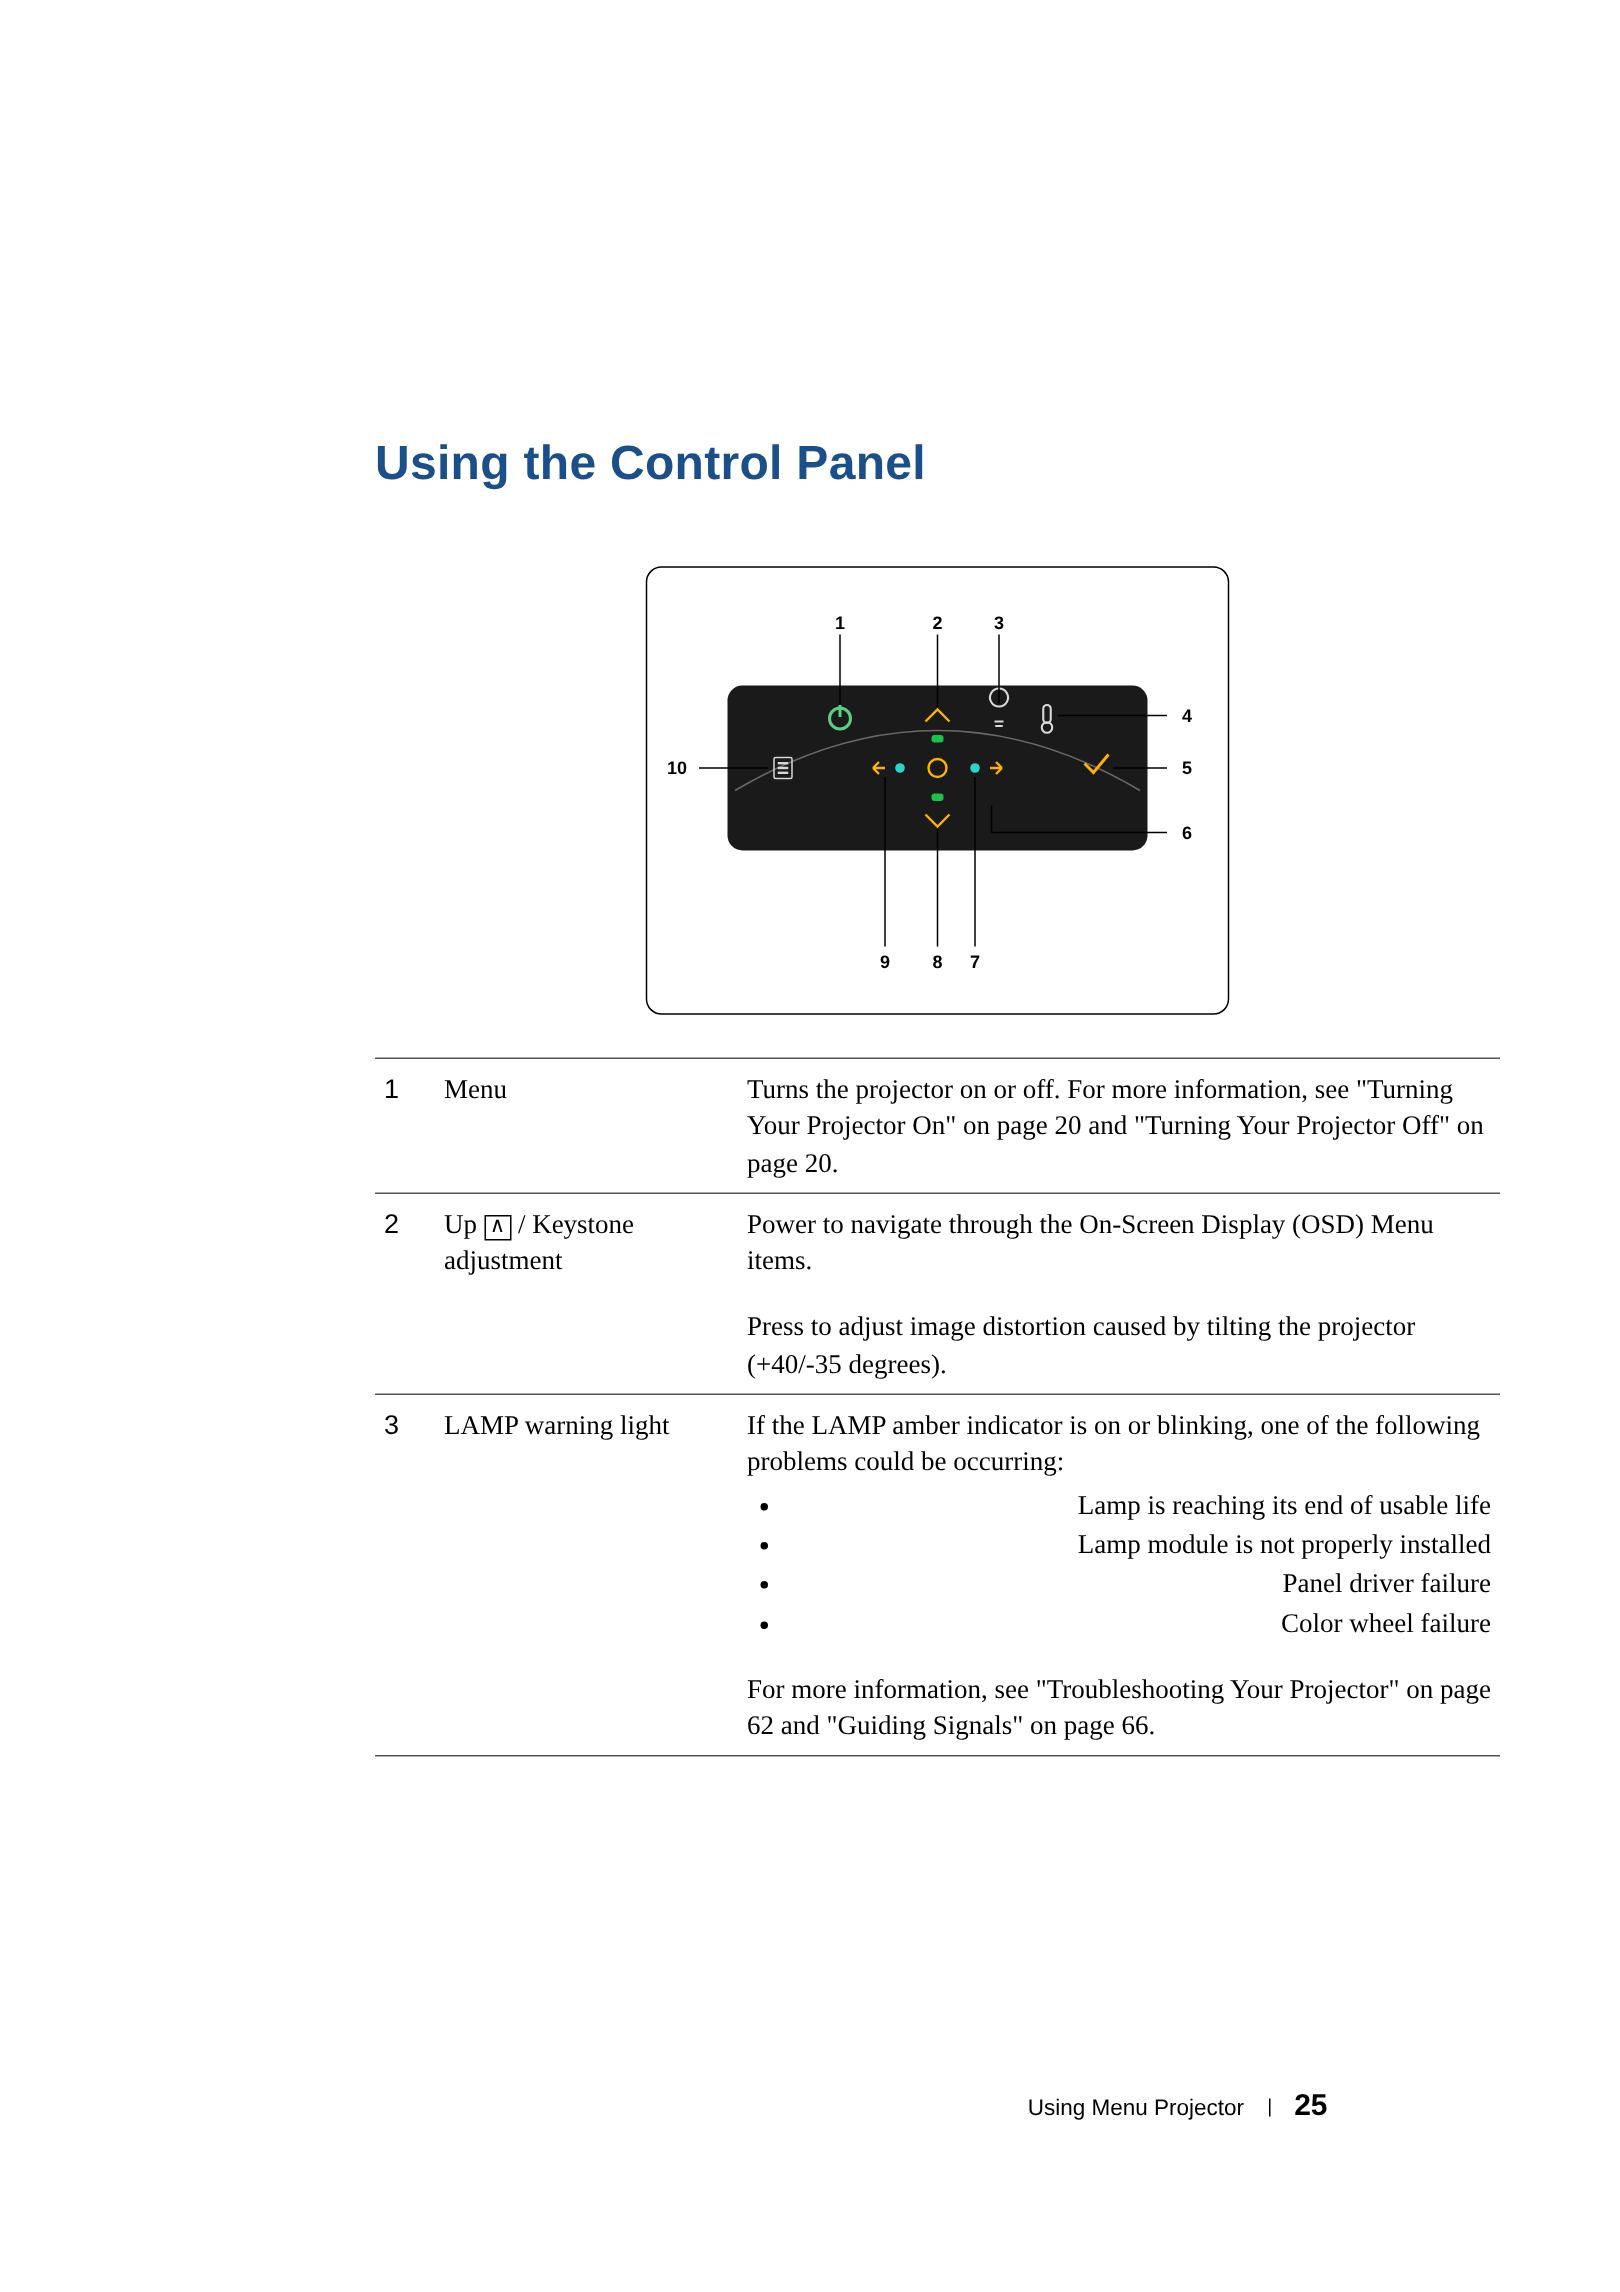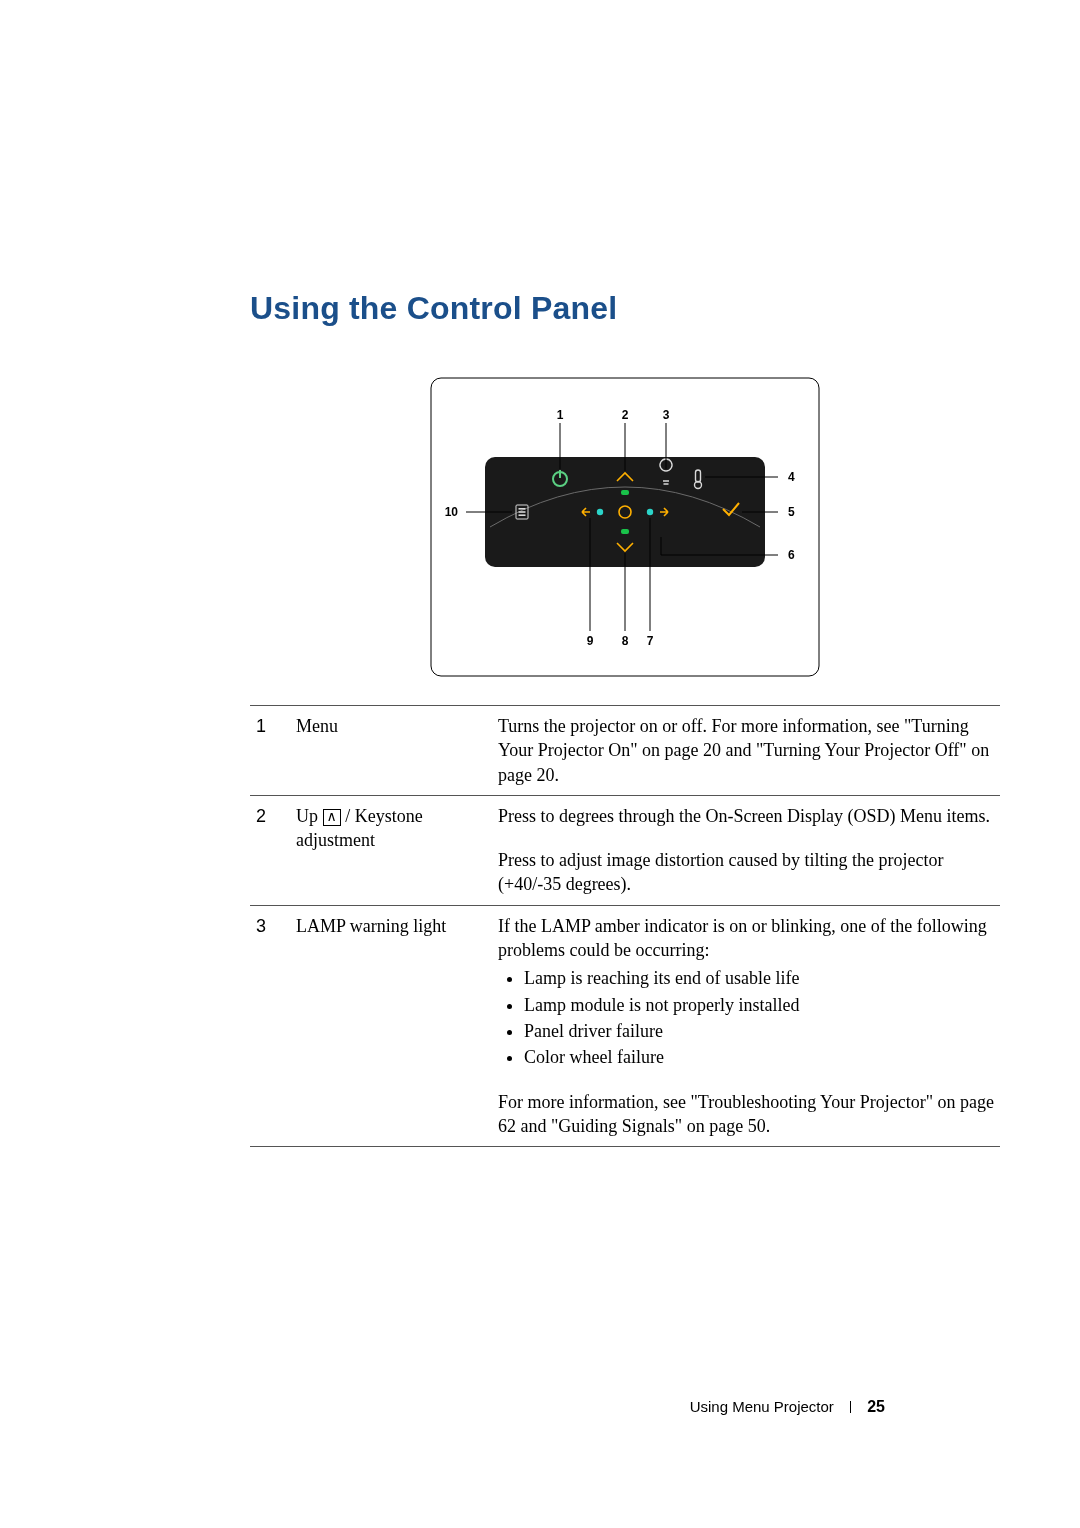--- a/index.html
+++ b/index.html
@@ -42,20 +42,21 @@
   table.def td {
     vertical-align: top;
     padding: 8px 6px;
   }
   table.def tr.sep td { border-top: 1px solid #555; }
   td.num { width: 28px; font-family: Arial, sans-serif; }
   td.name { width: 190px; }
   ul.bullets {
     margin: 4px 0 4px 26px;
     padding: 0;
+    text-align: right;
   }
   ul.bullets li { margin: 2px 0; }
   .subpara { margin-top: 20px; }
 
   .keycap {
     display:inline-block;
     border:1px solid #000;
     font-size:14px;
     line-height:1;
     padding:0 3px 1px 3px;
@@ -70,21 +71,21 @@
     font-family: Arial, Helvetica, sans-serif;
     font-size: 15px;
     color:#000;
   }
   .footer .divider {
     display:inline-block;
     border-left:1px solid #000;
     height:12px;
     margin:0 12px -1px 12px;
   }
-  .footer .pg { font-weight:700; font-size:16px; }
+  .footer .pg { font-weight:700; font-size:20px; }
 </style>
 </head>
 <body>
 
 <div class="page">
   <h1 class="section-title">Using the Control Panel</h1>
 
   <div class="figure-wrap">
     <svg class="figure" viewBox="0 0 390 300" width="390" height="300">
 
@@ -175,37 +176,37 @@
       <td class="name">Menu</td>
       <td>Turns the projector on or off. For more information, see "Turning Your Projector On" on page 20 and "Turning Your Projector Off" on page 20.</td>
     </tr>
 
     <tr class="sep">
       <td class="num">2</td>
       <td class="name">
         <span>Up </span><span class="keycap">∧</span><span> / Keystone adjustment</span>
       </td>
       <td>
-        <div>Press to degrees through the On-Screen Display (OSD) Menu items.</div>
+        <div>Power to navigate through the On-Screen Display (OSD) Menu items.</div>
         <div class="subpara">Press to adjust image distortion caused by tilting the projector (+40/-35 degrees).</div>
       </td>
     </tr>
 
     <tr class="sep">
       <td class="num">3</td>
       <td class="name">LAMP warning light</td>
       <td>
         <div>If the LAMP amber indicator is on or blinking, one of the following problems could be occurring:</div>
         <ul class="bullets">
           <li>Lamp is reaching its end of usable life</li>
           <li>Lamp module is not properly installed</li>
           <li>Panel driver failure</li>
           <li>Color wheel failure</li>
         </ul>
-        <div class="subpara">For more information, see "Troubleshooting Your Projector" on page 62 and "Guiding Signals" on page 50.</div>
+        <div class="subpara">For more information, see "Troubleshooting Your Projector" on page 62 and "Guiding Signals" on page 66.</div>
       </td>
     </tr>
     <tr class="sep">
           <td colspan="3" style="padding:0;height:0"></td>
         </tr>
   </tbody>
     </table>
 </div>
 
 <div class="footer">

